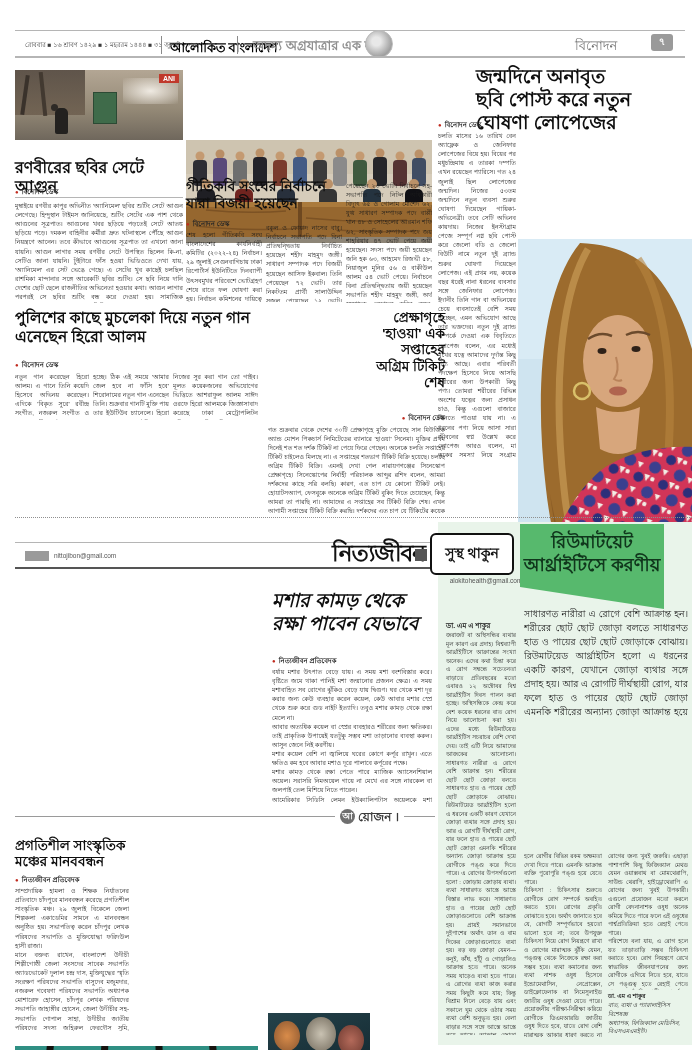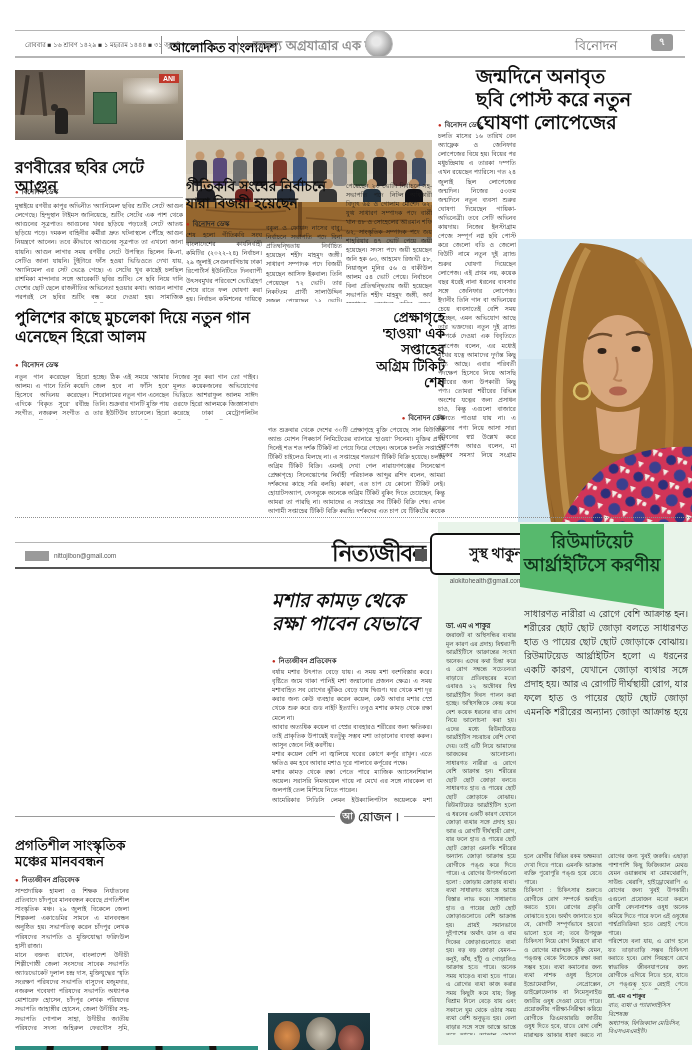--- a/index.html
+++ b/index.html
@@ -271,21 +271,21 @@
   <div class="abs hl" style="left:15px;top:838px;width:116px;font-size:13.5px;">প্রগতিশীল সাংস্কৃতিক মঞ্চের মানববন্ধন</div>
   <div class="abs byl" style="left:15px;top:874px;">
     <span class="dot">●</span>
     <span>নিত্যজীবন প্রতিবেদক</span>
   </div>
   <div class="abs bt" style="left:15px;top:886px;width:114px;height:145px;">সাম্প্রদায়িক হামলা ও শিক্ষক নির্যাতনের প্রতিবাদে চাঁদপুরে মানববন্ধন করেছে প্রগতিশীল সাংস্কৃতিক মঞ্চ। ২৯ জুলাই বিকেলে জেলা শিল্পকলা একাডেমির সামনে এ মানববন্ধন অনুষ্ঠিত হয়। সভাপতিত্ব করেন চাঁদপুর লেখক পরিষদের সভাপতি ও মুক্তিযোদ্ধা ফরিদউল হাসী রাজা।
 মানে বক্তব্য রাখেন, বাংলাদেশ উদীচী শিল্পীগোষ্ঠী জেলা সংসদের সাবেক সভাপতি অ্যাডভোকেট দুলাল চন্দ্র দাস, মুক্তিযুদ্ধের স্মৃতি সংরক্ষণ পরিষদের সভাপতি বাসুদেব মজুমদার, নজরুল গবেষণা পরিষদের সভাপতি অধ্যাপক মোশারেফ হোসেন, চাঁদপুর লেখক পরিষদের সভাপতি জাহাঙ্গীর হোসেন, জেলা উদীচীর সহ-সভাপতি গোপাল সাহা, উদীচীর জাতীয় পরিষদের সদস্য জহিরুল ফেরদৌস সুমি, জাগরণ সাংস্কৃতিক কেন্দ্রের সদস্য সৌরভ, সাংস্কৃতিক কর্মী রনজিত সাহা মুন্না প্রমুখ।
 মানববন্ধন পরিচালনা করেন জেলা উদীচীর সাবেক সম্পাদক তছলিম উদ্দিন বাবর।</div>
 
   <div class="abs mint" style="left:438px;top:522px;width:254px;height:523px;"></div>
-  <div class="abs badgebox" style="left:430px;top:533px;width:80px;height:38px;padding-left:24px;">সুস্থ থাকুন</div>
+  <div class="abs badgebox" style="left:430px;top:533px;width:80px;height:38px;">সুস্থ থাকুন</div>
   <svg class="abs" style="left:524px;top:540px;" width="14" height="34" viewBox="0 0 14 34">
     <path d="M10,2 q4,8 0,16 l-4,12 -3,-4 q-2,-10 3,-18 Z" fill="#fff" stroke="#333" stroke-width="1.5"></path>
   </svg>
   <div class="abs njmail" style="left:446px;top:577px;width:80px;text-align:center;">alokitohealth@gmail.com</div>
   <div class="abs greenbox" style="left:520px;top:524px;width:144px;height:78px;">রিউমাটয়েট আর্থ্রাইটিসে করণীয়</div>
   <div class="abs" style="left:446px;top:620px;font-size:7px;font-weight:bold;color:#1b1b1b;">ডা. এম এ শাকুর</div>
   <div class="abs bt" style="left:446px;top:631px;width:70px;height:404px;font-size:5.8px;">জরাজট বা অস্থিসন্ধির ব্যথার মূল কারণ এর প্রদাহ। বিশ্বব্যাপী আর্থ্রাইটিসে আক্রান্তের সংখ্যা অনেক। এদের কথা চিন্তা করে এ রোগ সম্বন্ধে সচেতনতা বাড়াতে প্রতিবছরের মতো এবারও ১২ অক্টোবর বিশ্ব আর্থ্রাইটিস দিবস পালন করা হচ্ছে। অস্থিসন্ধিকে কেন্দ্র করে বেশ কয়েক ধরনের বাত রোগ নিয়ে আলোচনা করা হয়। এদের মধ্যে রিউমাটয়েড আর্থ্রাইটিস সচরাচর বেশি দেখা দেয়। তাই এটি নিয়ে আমাদের আজকের আলোচনা। সাধারণত নারীরা এ রোগে বেশি আক্রান্ত হন। শরীরের ছোট ছোট জোড়া বলতে সাধারণত হাত ও পায়ের ছোট ছোট জোড়াকে বোঝায়। রিউমাটয়েড আর্থ্রাইটিস হলো এ ধরনের একটি কারণ যেখানে জোড়া ব্যথার সঙ্গে প্রদাহ হয়। আর এ রোগটি দীর্ঘস্থায়ী রোগ, যার ফলে হাত ও পায়ের ছোট ছোট জোড়া এমনকি শরীরের অন্যান্য জোড়া আক্রান্ত হয়ে রোগীকে পঙ্গু করে দিতে পারে। এ রোগের উপসর্গগুলো হলো : জোড়ায় জোড়ায় ব্যথা। ব্যথা সাধারণত আস্তে আস্তে বিস্তার লাভ করে। সাধারণত হাত ও পায়ের ছোট ছোট জোড়াগুলোতে বেশি আক্রান্ত হয়। প্রায়ই সমানভাবে দুইপাশের অর্থাৎ ডান ও বাম দিকের জোড়াগুলোতে ব্যথা হয়। বড় বড় জোড়া যেমন— কনুই, কাঁধ, হাঁটু ও গোড়ালিও আক্রান্ত হতে পারে। অনেক সময় ঘাড়েও ব্যথা হতে পারে। এ রোগের ব্যথা কাজ করার সময় কিছুটা কমে যায়; কিন্তু বিশ্রাম নিলে বেড়ে যায় এবং সকালে ঘুম থেকে ওঠার সময় ব্যথা বেশি অনুভূত হয়। বেলা বাড়ার সঙ্গে সঙ্গে আস্তে আস্তে কমে আসে। আক্রান্ত জোড়া ফুলে যায়। সকালে ঘুম থেকে জাগলে আক্রান্ত জোড়াগুলো শক্ত শক্ত মনে হয়। এ শক্তভাব এক ঘণ্টার বেশি সময় ধরে থাকে। নড়াচড়া করার পর কিছুটা কমে যায়। ব্যথার সঙ্গে জোড়া ফুলে যেতে পারে। শরীরের ওজন কমে যেতে পারে। দুর্বলতা হতে পারে। রোগীর খুব অবসন্নতা দেখা দিতে পারে। অনেক সময় আক্রান্ত জোড়ার কাছাকাছি মাংসপেশি শুকিয়ে যেতে পারে। রক্তশূন্যতা দেখা দিতে পারে। ত্বক খসখসে হতে পারে। চোখ লাল হতে পারে। ঘর্মগ্রন্থির অসুবিধা দেখা দিতে পারে। লালাগ্রন্থির অসুবিধা দেখা দিতে পারে। দীর্ঘদিন এ রোগে ভুগলে শরীরের জোড়াগুলো তার নিজস্ব আকৃতি হারিয়ে ফেলতে পারে।</div>
   <div class="abs intro" style="left:524px;top:608px;width:164px;height:112px;">সাধারণত নারীরা এ রোগে বেশি আক্রান্ত হন। শরীরের ছোট ছোট জোড়া বলতে সাধারণত হাত ও পায়ের ছোট ছোট জোড়াকে বোঝায়। রিউমাটয়েড আর্থ্রাইটিস হলো এ ধরনের একটি কারণ, যেখানে জোড়া ব্যথার সঙ্গে প্রদাহ হয়। আর এ রোগটি দীর্ঘস্থায়ী রোগ, যার ফলে হাত ও পায়ের ছোট ছোট জোড়া এমনকি শরীরের অন্যান্য জোড়া আক্রান্ত হয়ে রোগীকে পঙ্গু করে দিতে পারে</div>
 
   <div class="abs bt" style="left:524px;top:852px;width:78px;height:186px;font-size:5.8px;">হলে রোগীর বিভিন্ন রকম অক্ষমতা দেখা দিতে পারে। এমনকি আক্রান্ত ব্যক্তি পুরোপুরি পঙ্গু হয়ে যেতে পারে।

